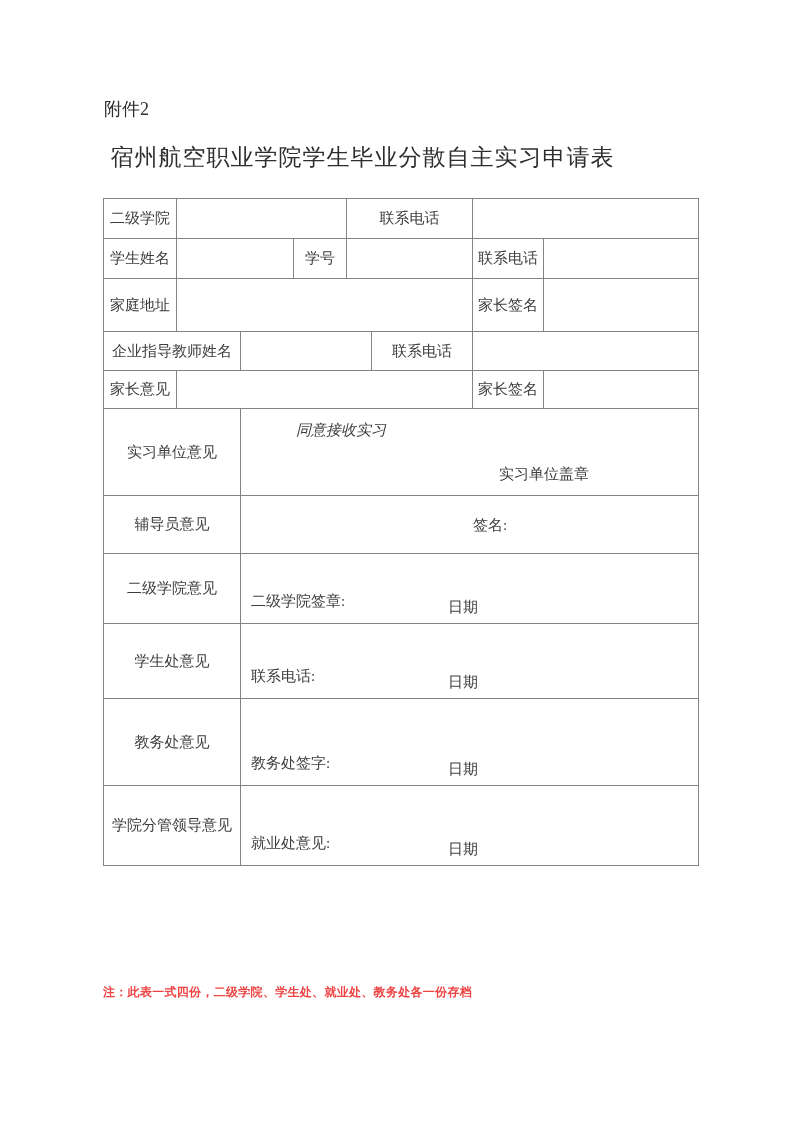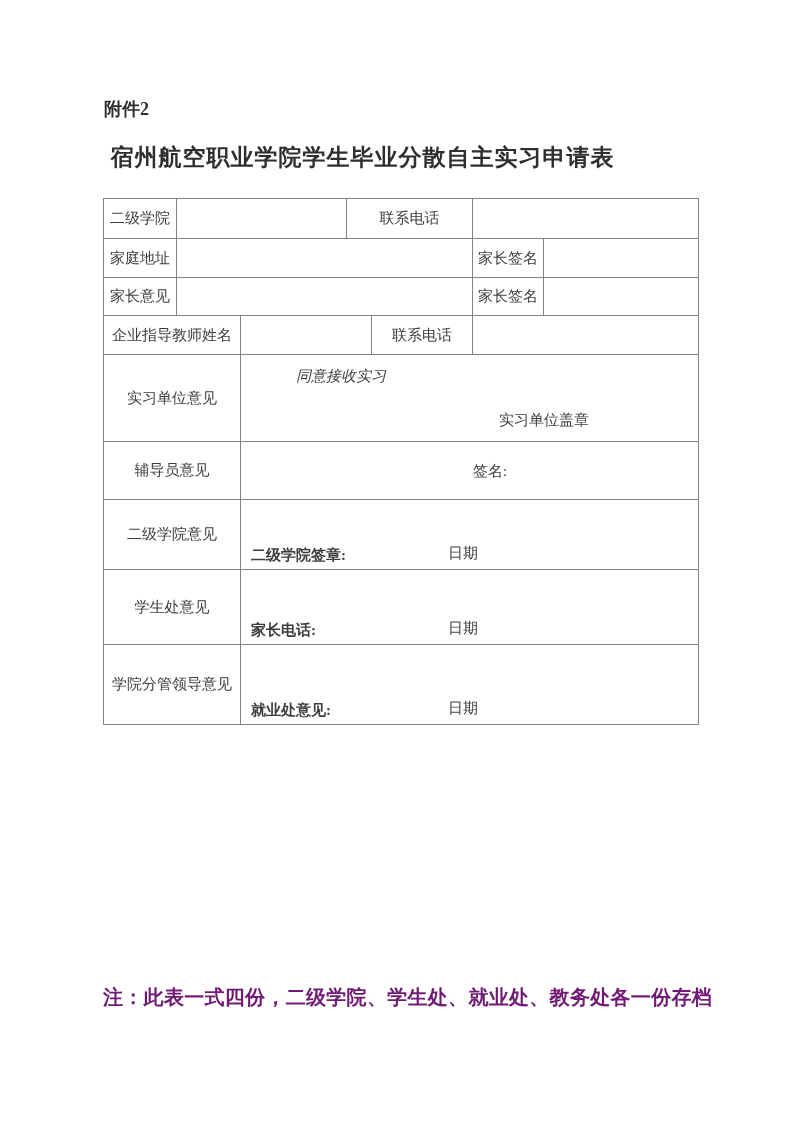--- a/index.html
+++ b/index.html
@@ -11,31 +11,31 @@
     background: #ffffff;
     font-family: "Liberation Serif", serif;
     color: #383838;
     overflow: hidden;
   }
   .attachment {
     position: absolute;
     left: 104px;
     top: 97px;
     font-size: 18px;
-    font-weight: bold;
+    font-weight: normal;
     color: #2e2e2e;
   }
   .main-title {
     position: absolute;
     left: 0;
     top: 142px;
     width: 725px;
     text-align: center;
     font-size: 23px;
-    font-weight: bold;
+    font-weight: normal;
     letter-spacing: 1px;
     color: #2e2e2e;
     white-space: nowrap;
   }
   table.form {
     position: absolute;
     left: 103px;
     top: 198px;
     width: 595px;
     border-collapse: collapse;
@@ -48,30 +48,30 @@
     vertical-align: middle;
     overflow: hidden;
   }
   td.lbl { text-align: center; font-family: Liberation Mono, monospace; }
   td.val { }
   td.time-val { text-align: center; white-space: pre; padding-left: 8px; }
   td.opinion-content { position: relative; }
   .accept-text { position: absolute; left: 55px; top: 12px; white-space: nowrap; font-style: italic; }
   .seal-text { position: absolute; left: 258px; top: 56px; white-space: nowrap; }
   .sign-center { position: absolute; left: 232px; top: 50%; transform: translateY(-50%); white-space: nowrap; }
-  .sig-label { position: absolute; left: 10px; bottom: 4px; white-space: nowrap; font-weight: bold; }
+  .sig-label { position: absolute; left: 10px; bottom: 12px; white-space: nowrap; }
   .date-label { position: absolute; left: 207px; bottom: 6px; white-space: nowrap; }
   .footer-note {
     position: absolute;
     left: 103px;
     top: 984px;
-    font-size: 20px;
+    font-size: 12px;
     font-weight: bold;
     letter-spacing: 0.3px;
-    color: #701a75;
+    color: #ef4444;
     white-space: nowrap;
   }
 </style>
 </head>
 <body>
 
 <div class="page">
 
   <div class="attachment">附件2</div>
 
@@ -90,41 +90,49 @@
     </colgroup>
 
     <tbody>
         <tr style="height:40px">
       <td class="lbl">二级学院</td>
       <td class="val" colspan="3"></td>
       <td class="lbl" colspan="2">联系电话</td>
       <td class="val" colspan="2"></td>
     </tr>
 
+    <tr style="height:40px">
+      <td class="lbl">学生姓名</td>
+      <td class="val" colspan="2"></td>
+      <td class="lbl">学号</td>
+      <td class="val" colspan="2"></td>
+      <td class="lbl">联系电话</td>
+      <td class="val"></td>
+    </tr>
 
-    <tr style="height:39px">
+    <tr style="height:53px">
       <td class="lbl">家庭地址</td>
       <td class="val" colspan="5"></td>
       <td class="lbl">家长签名</td>
       <td class="val"></td>
     </tr>
 
 
+    <tr style="height:39px">
+      <td class="lbl" colspan="2">企业指导教师姓名</td>
+      <td class="val" colspan="3"></td>
+      <td class="lbl">联系电话</td>
+      <td class="val" colspan="2"></td>
+    </tr>
+
     <tr style="height:38px">
       <td class="lbl">家长意见</td>
       <td class="val" colspan="5"></td>
       <td class="lbl">家长签名</td>
       <td class="val"></td>
-    </tr>
-
-    <tr style="height:39px">
-      <td class="lbl" colspan="2">企业指导教师姓名</td>
-      <td class="val" colspan="3"></td>
-      <td class="lbl">联系电话</td>
-      <td class="val" colspan="2"></td>
     </tr>
 
     <tr style="height:87px">
       <td class="lbl" colspan="2">实习单位意见</td>
       <td class="opinion-content" colspan="6">
         <span class="accept-text">同意接收实习</span>
         <span class="seal-text">实习单位盖章</span>
       </td>
     </tr>
 
@@ -140,25 +148,32 @@
       <td class="opinion-content" colspan="6">
         <span class="sig-label">二级学院签章:</span>
         <span class="date-label">日期</span>
       </td>
     </tr>
 
 
     <tr style="height:75px">
       <td class="lbl" colspan="2">学生处意见</td>
       <td class="opinion-content" colspan="6">
-        <span class="sig-label">家长电话:</span>
+        <span class="sig-label">联系电话:</span>
         <span class="date-label">日期</span>
       </td>
     </tr>
 
+    <tr style="height:87px">
+      <td class="lbl" colspan="2">教务处意见</td>
+      <td class="opinion-content" colspan="6">
+        <span class="sig-label">教务处签字:</span>
+        <span class="date-label">日期</span>
+      </td>
+    </tr>
 
     <tr style="height:80px">
       <td class="lbl" colspan="2">学院分管领导意见</td>
       <td class="opinion-content" colspan="6">
         <span class="sig-label">就业处意见:</span>
         <span class="date-label">日期</span>
       </td>
     </tr>
   </tbody>
     </table>

